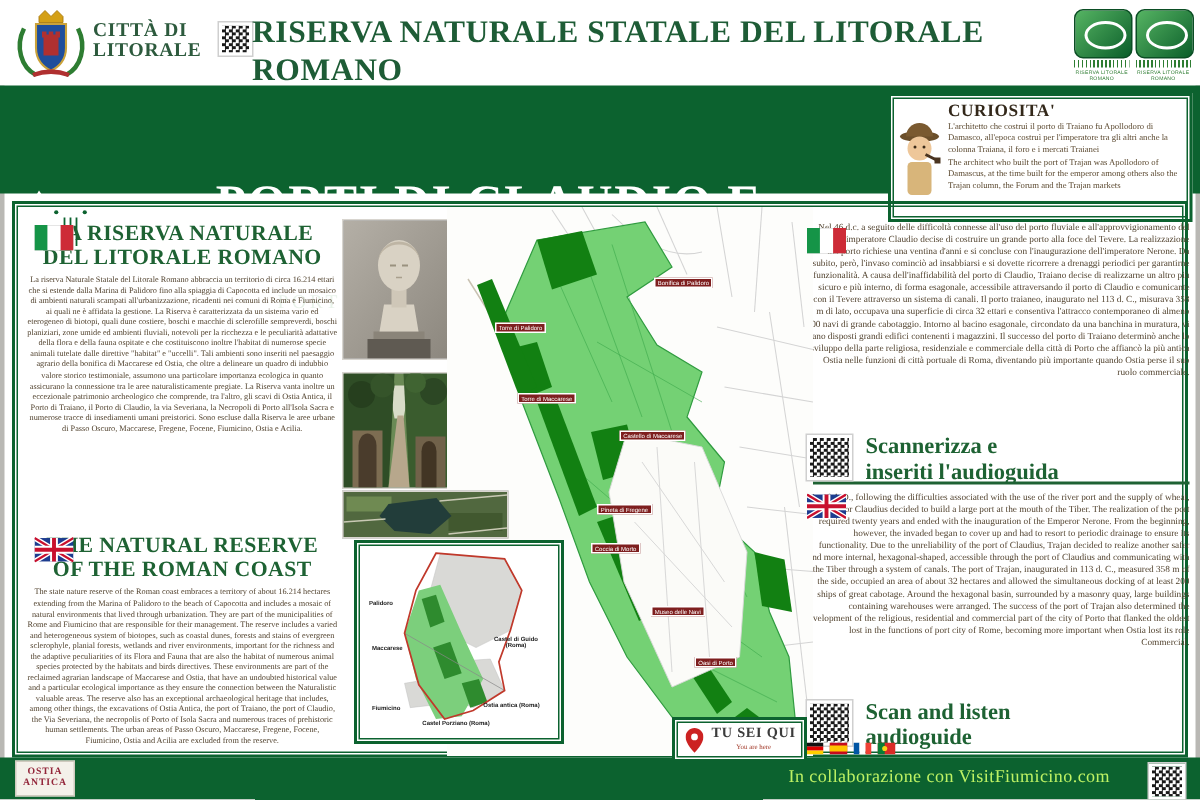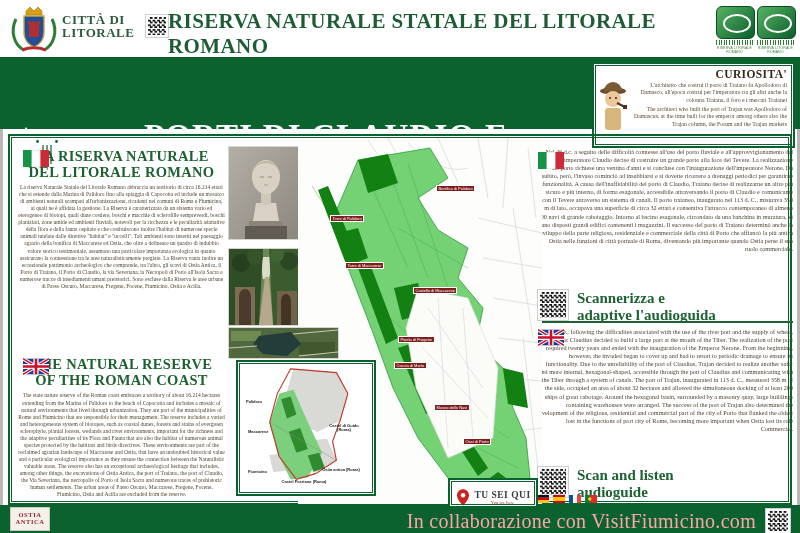--- a/index.html
+++ b/index.html
@@ -37,21 +37,21 @@
   .band-title-wrap{position:absolute;left:66px;top:61px;width:520px;text-align:center;color:#fff;}
   .band-title{font-size:33px;font-weight:bold;letter-spacing:1.2px;line-height:1.1;}
   .band-subtitle{font-size:13px;letter-spacing:2.5px;margin-top:2px;color:#e9f3ea;}
 
   
   .dframe{position:absolute;border:2px solid var(--green);background:#fff;}
   .dframe::before{content:"";position:absolute;inset:1px;border:1px solid var(--green);pointer-events:none;}
 
   
   .curiosita{left:592px;top:62px;width:203px;height:86px;box-sizing:border-box;}
-  .curio-inner{position:absolute;inset:4px 6px 3px 38px;text-align:right;overflow:hidden;}
+  .curio-inner{position:absolute;inset:4px 6px 3px 38px;overflow:hidden;}
   .curio-title{font-size:11.5px;font-weight:bold;color:#33281a;letter-spacing:.4px;}
   .curio-text{font-size:5.8px;line-height:1.3;color:#5c4a31;margin-top:1.5px;}
   .detective{position:absolute;left:5px;top:12px;}
 
   
   .mainframe{left:8px;top:134px;width:784px;height:371px;box-sizing:border-box;background:transparent;}
 
   
   .col-left{position:absolute;left:16px;top:140px;width:211px;height:362px;overflow:hidden;}
   .h-row{position:relative;text-align:center;padding-top:8px;}
@@ -68,42 +68,42 @@
   .photo-bust{left:228px;top:146px;width:74px;height:92px;}
   .photo-path{left:228px;top:248px;width:74px;height:76px;}
   .photo-aerial{left:228px;top:327px;width:109px;height:30px;z-index:4;}
   .big-map{position:absolute;left:298px;top:138px;width:244px;height:366px;z-index:1;}
   .map-label{position:absolute;background:var(--lred);color:#fff;font-size:4px;line-height:1.25;
              padding:0 1.5px;border:.5px solid #fff;white-space:nowrap;z-index:3;
              font-family:"Liberation Sans",sans-serif;}
   .minimap{left:236px;top:360px;width:136px;height:132px;z-index:5;}
   .minimap-label{position:absolute;font-size:4px;font-weight:bold;color:#222;line-height:1.1;
                  text-align:center;font-family:"Liberation Sans",sans-serif;z-index:2;}
-  .yah{left:448px;top:478px;width:86px;height:26px;z-index:6;display:flex;align-items:flex-end;}
+  .yah{left:448px;top:478px;width:86px;height:26px;z-index:6;display:flex;align-items:center;}
   .yah-text{flex:1;text-align:center;line-height:1;}
   .yah-title{font-size:9.5px;font-weight:bold;color:#3c3c3c;letter-spacing:.5px;}
   .yah-sub{font-size:4.6px;color:#a23a2a;margin-top:1px;}
   .pin{margin-left:7px;}
 
   
   .right-text{position:absolute;left:536px;width:257px;text-align:right;font-size:6.2px;
               line-height:1.3;color:var(--body);overflow:hidden;}
   .rt-it{top:148px;height:140px;}
   .rt-en{top:328px;height:138px;}
   .flag-r{position:absolute;z-index:2;}
   .scan-row{position:absolute;display:flex;align-items:flex-start;z-index:2;}
   .scan-qr{width:26px;height:26px;}
   .scan-label{font-size:15px;font-weight:600;color:var(--hgreen);line-height:1.1;
               margin-left:9px;white-space:pre-line;margin-top:0;}
   .divider{position:absolute;left:538px;top:321px;width:255px;height:0;border-top:2px solid var(--hgreen);}
   .lang-flags{position:absolute;left:537px;top:495px;display:flex;gap:4px;z-index:2;}
 
   
   .footer{position:absolute;left:0;top:505px;width:800px;height:28px;background:var(--green);}
-  .footer-text{position:absolute;right:44px;top:5px;font-size:20px;color:#fca5a5;letter-spacing:.3px;}
+  .footer-text{position:absolute;right:60px;top:5px;font-size:12px;color:#bef264;letter-spacing:.3px;}
   .footer-qr{position:absolute;right:10px;top:4px;width:20px;height:20px;}
   .ostia{position:absolute;left:10px;top:507px;width:40px;height:24px;background:#f4f1ea;border:1px solid #cfcabe;
          text-align:center;font-size:6.5px;font-weight:bold;color:#93263a;letter-spacing:.6px;
          line-height:1.15;white-space:pre-line;padding-top:3px;box-sizing:border-box;z-index:7;}
 </style>
 </head>
 <body>
 
 <div class="sign">
 
@@ -339,21 +339,21 @@
   <svg class="flag-r" style="left:538px;top:152px;" width="26" height="17" viewBox="0 0 26 17">
     <rect width="26" height="17" fill="#fff" stroke="#bbb" stroke-width=".5"></rect>
     <rect width="8.6" height="17" fill="#159447"></rect>
       <rect x="17.4" width="8.6" height="17" fill="#cd2b37"></rect>
   </svg>
   <div class="right-text rt-it">Nel 46 d.c. a seguito delle difficoltà connesse all'uso del porto fluviale e all'approvvigionamento del grano, l'imperatore Claudio decise di costruire un grande porto alla foce del Tevere. La realizzazione del porto richiese una ventina d'anni e si concluse con l'inaugurazione dell'imperatore Nerone. Da subito, però, l'invaso cominciò ad insabbiarsi e si dovette ricorrere a drenaggi periodici per garantirne la funzionalità. A causa dell'inaffidabilità del porto di Claudio, Traiano decise di realizzarne un altro più sicuro e più interno, di forma esagonale, accessibile attraversando il porto di Claudio e comunicante con il Tevere attraverso un sistema di canali. Il porto traianeo, inaugurato nel 113 d. C., misurava 358 m di lato, occupava una superficie di circa 32 ettari e consentiva l'attracco contemporaneo di almeno 200 navi di grande cabotaggio. Intorno al bacino esagonale, circondato da una banchina in muratura, vi erano disposti grandi edifici contenenti i magazzini. Il successo del porto di Traiano determinò anche lo sviluppo della parte religiosa, residenziale e commerciale della città di Porto che affiancò la più antica Ostia nelle funzioni di città portuale di Roma, diventando più importante quando Ostia perse il suo ruolo commerciale.</div>
 
   <div class="scan-row" style="left:538px;top:290px;">
     <div class="scan-qr qr"></div>
     <div class="scan-label">Scannerizza e
-adaptive l'audioguida</div>
+inseriti l'audioguida</div>
   </div>
 
   <div class="divider"></div>
 
   <svg class="flag-r" style="left:538px;top:329px;" width="26" height="17" viewBox="0 0 60 36">
     <rect width="60" height="36" fill="#1d3c8f"></rect>
     <path d="M0,0 60,36 M60,0 0,36" stroke="#fff" stroke-width="8"></path>
     <path d="M0,0 60,36 M60,0 0,36" stroke="#c8102e" stroke-width="3.5"></path>
     <path d="M30,0 V36 M0,18 H60" stroke="#fff" stroke-width="12"></path>
     <path d="M30,0 V36 M0,18 H60" stroke="#c8102e" stroke-width="6"></path>

